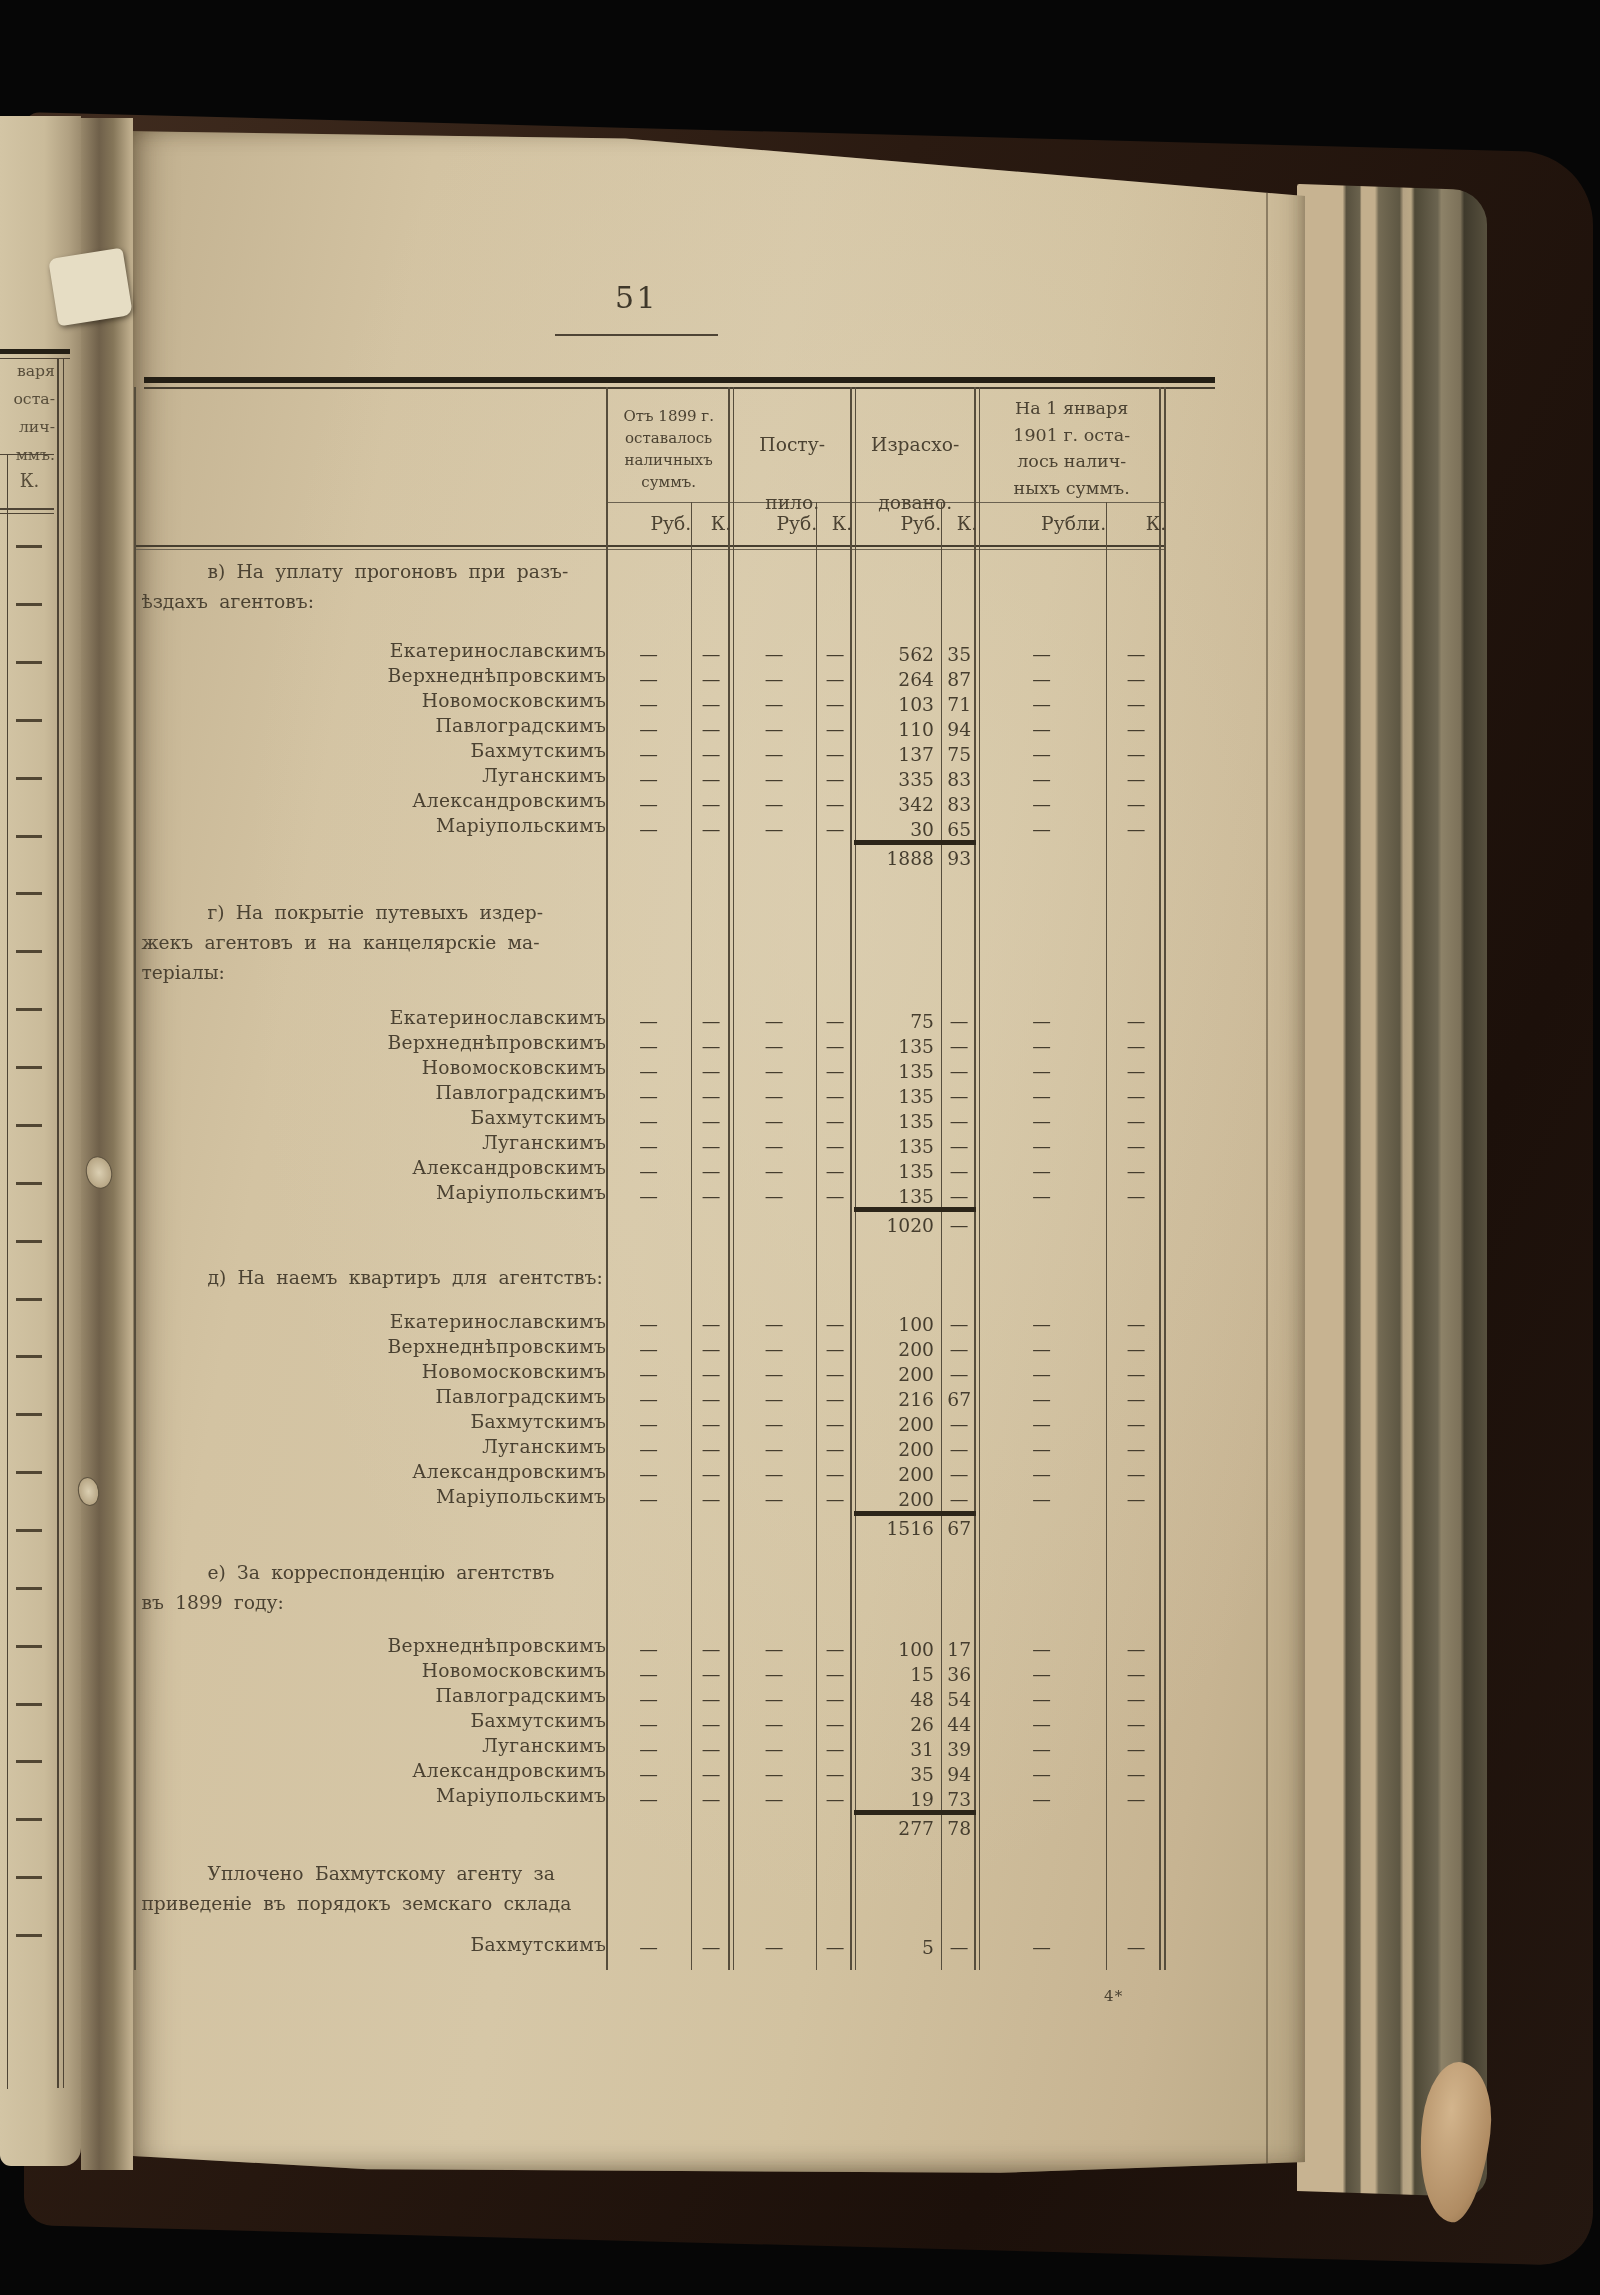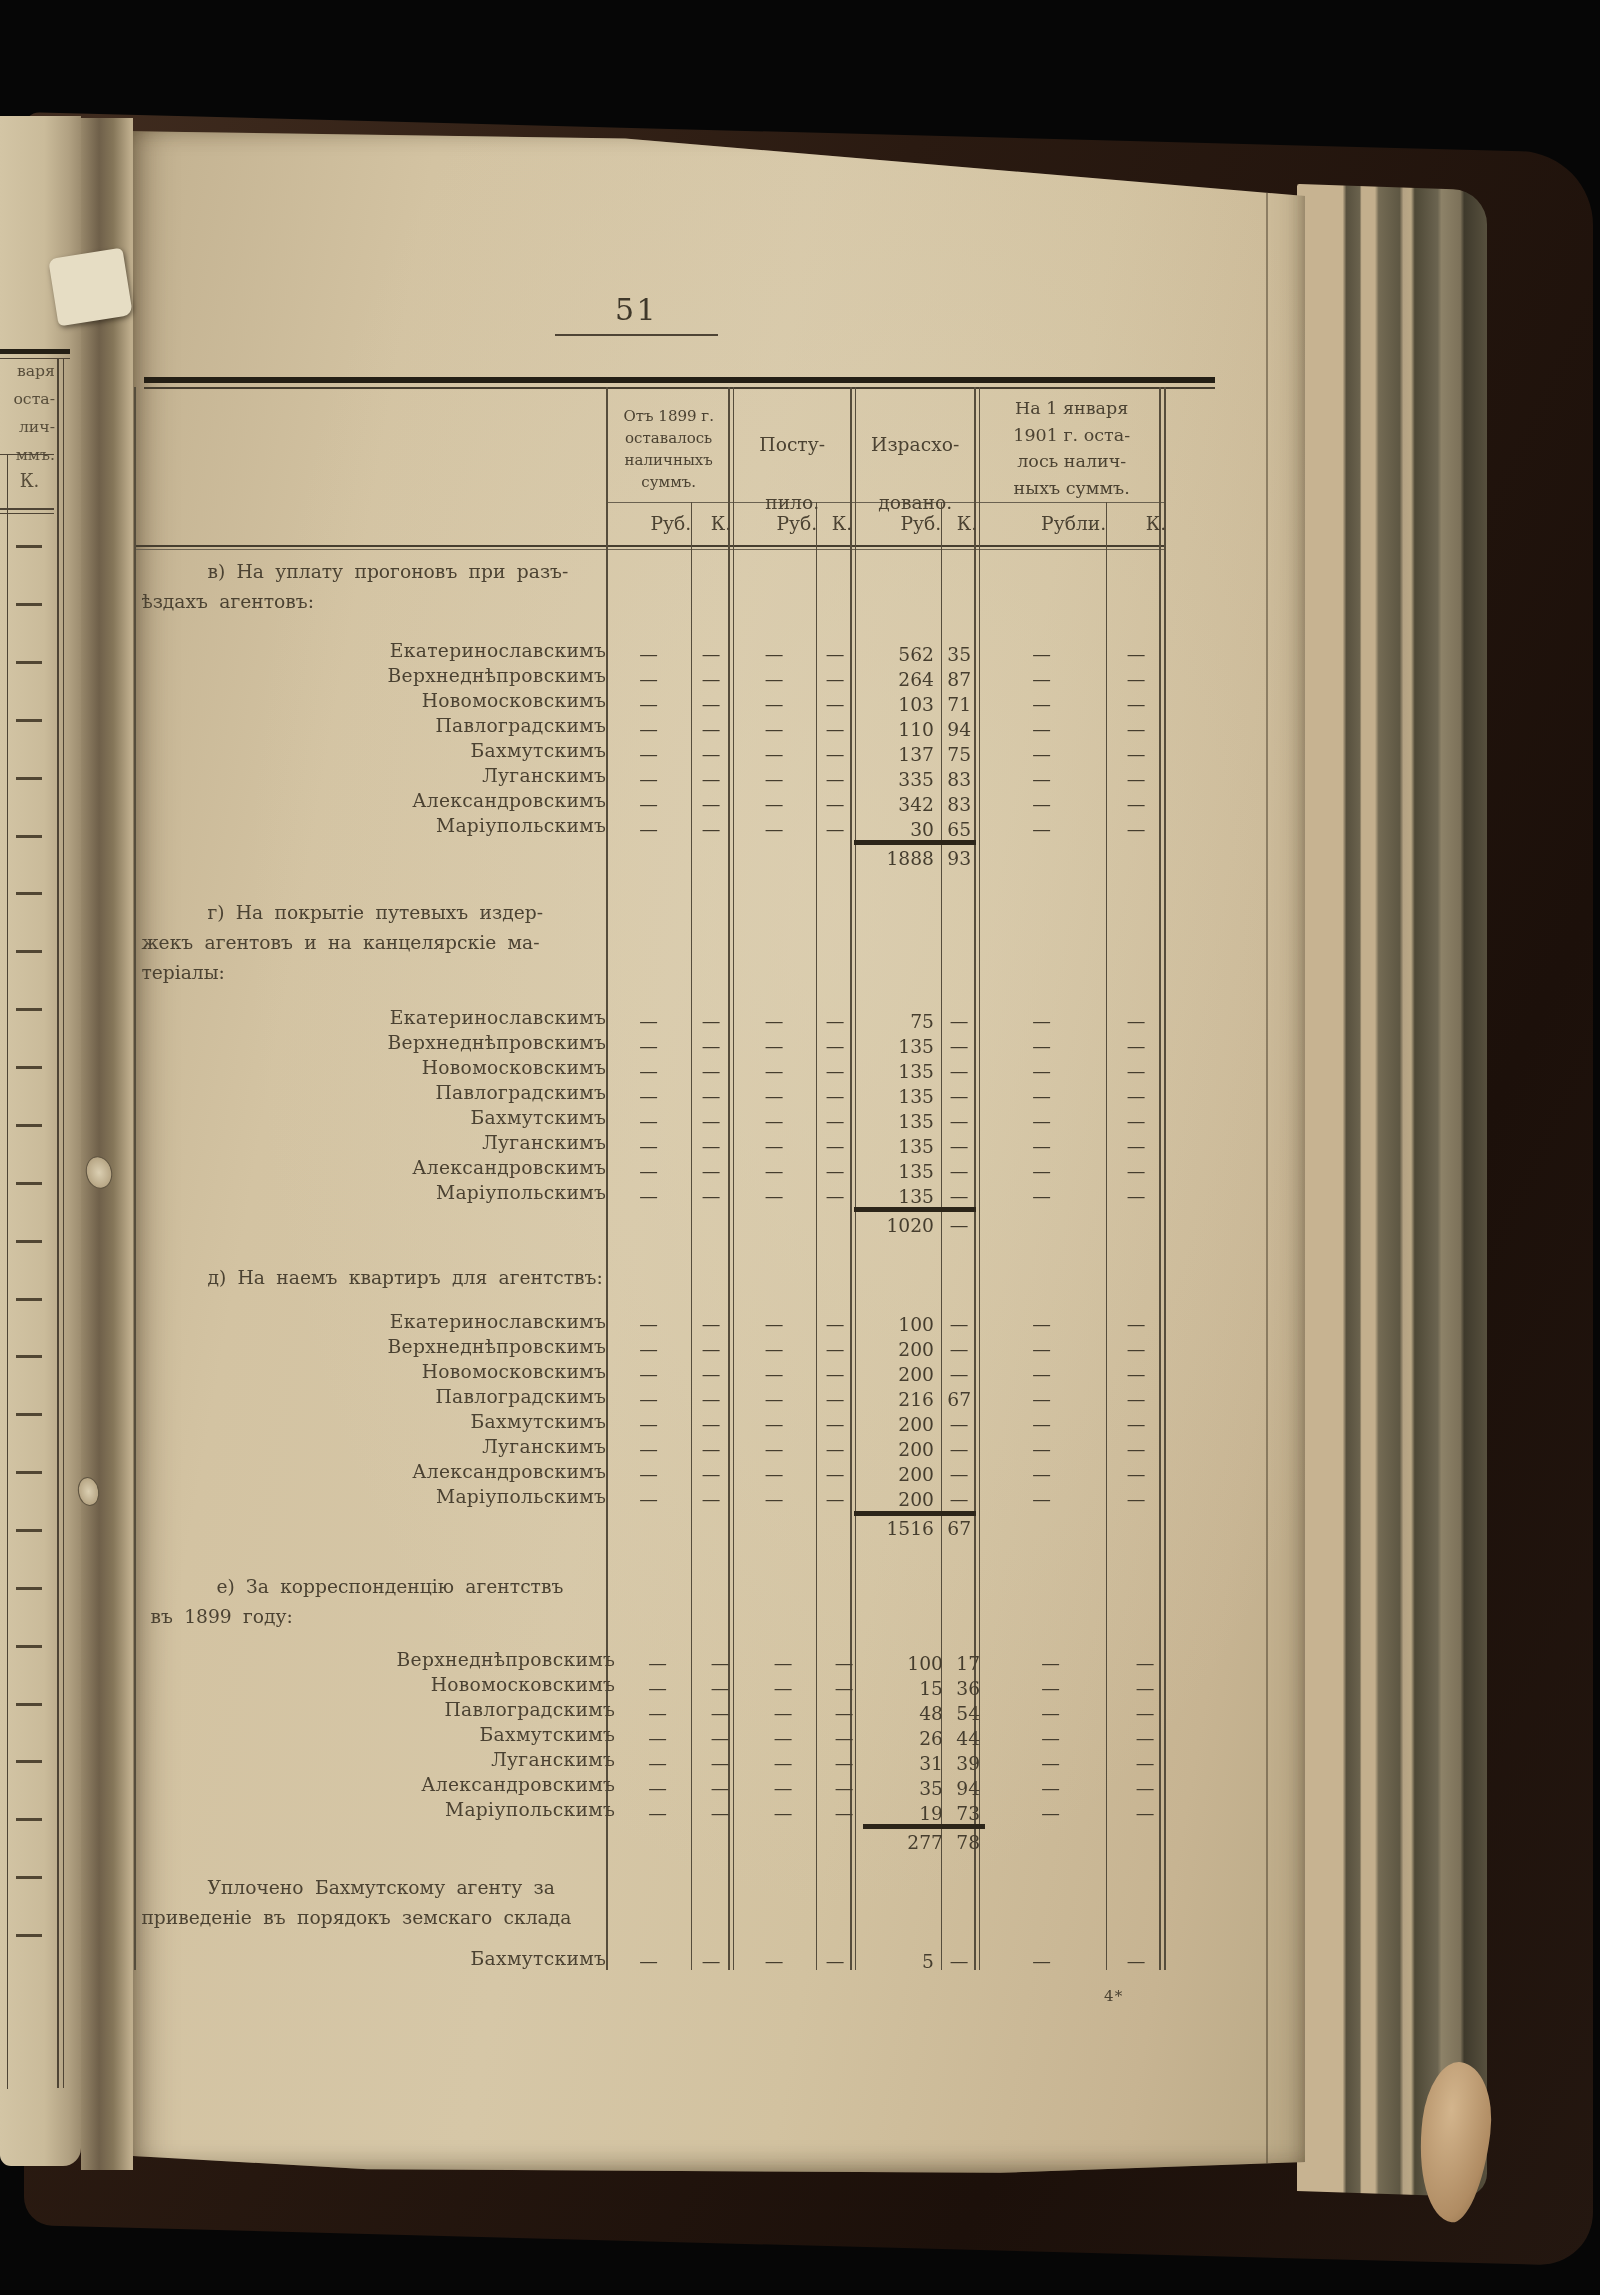--- a/index.html
+++ b/index.html
@@ -42,21 +42,21 @@
   #knot1{left:86px;top:1156px;width:24px;height:31px;transform:rotate(-14deg);}
   #knot2{left:78px;top:1477px;width:19.3px;height:26.5px;transform:rotate(-10deg);}
 
   
   .ls-rule{left:0;background:#4e4435;}
   #ls-frag{left:0;top:241px;width:55px;text-align:right;font-size:15.7px;line-height:28px;color:#574d3a;}
   #ls-kop{left:11px;top:354px;width:37px;text-align:center;font-size:18px;color:#574d3a;}
   .lsdash{position:absolute;left:15.7px;width:26.5px;height:3px;background:#514633;}
 
   
-  #pageno{left:422px;top:168px;width:163px;text-align:center;font-size:30px;
+  #pageno{left:422px;top:156px;width:163px;text-align:center;font-size:30px;
     letter-spacing:2.4px;color:#3f382a;}
   #pageno-rule{left:422px;top:210px;width:163px;height:1.8px;background:#4e4435;}
 
   
   #tregion{left:1.2px;top:253px;width:1031px;height:1593px;}
   .vline,.hline-r{position:absolute;background:#564d3c;}
   .hd-title{position:absolute;text-align:center;color:#4b4232;}
   .hg1{left:472px;width:125px;top:28px;font-size:15px;line-height:22px;}
   .hg2{left:597px;width:122px;top:39px;font-size:18.7px;line-height:58px;}
   .hg3{left:719px;width:124px;top:39px;font-size:18.7px;line-height:58px;}
@@ -70,21 +70,21 @@
   .lbl{white-space:nowrap;line-height:23px;}
   .dots{flex:1;border-bottom:2.4px dotted #4b4232;margin:0 7.2px 5.4px 6px;}
   .c{display:flex;align-items:center;justify-content:center;font-size:18.7px;color:#453d2e;}
   .rubv{justify-content:flex-end;padding-right:7.2px;}
   .dashc{justify-content:center;padding:0;}
   .sec .hl{font-size:18.7px;line-height:30px;word-spacing:5.4px;margin-left:7.2px;}
   .sec .hl.first{text-indent:66px;}
   .sec-v{margin-top:7.2px;} .sec-v .rows{margin-top:22px;}
   .sec-g{margin-top:26.5px;} .sec-g .rows{margin-top:18px;}
   .sec-d{margin-top:24px;} .sec-d .rows{margin-top:17px;}
-  .sec-e{margin-top:30px;padding-left:9px;} .sec-e .rows{margin-top:15.7px;}
+  .sec-e{margin-top:16px;} .sec-e .rows{margin-top:15.7px;}
   .sec-p{margin-top:18px;} .sec-p .rows{margin-top:13.3px;}
   .trule{height:4.8px;margin-top:1.2px;}
   .trule .rl{grid-column:6/8;background:#2c2519;margin:0 1.2px;}
   .trow{height:26.5px;align-items:center;}
 
   #sig{left:971px;top:1863px;font-size:15px;color:#4b4232;letter-spacing:1.2px;}
 </style>
 </head>
 <body>
 

